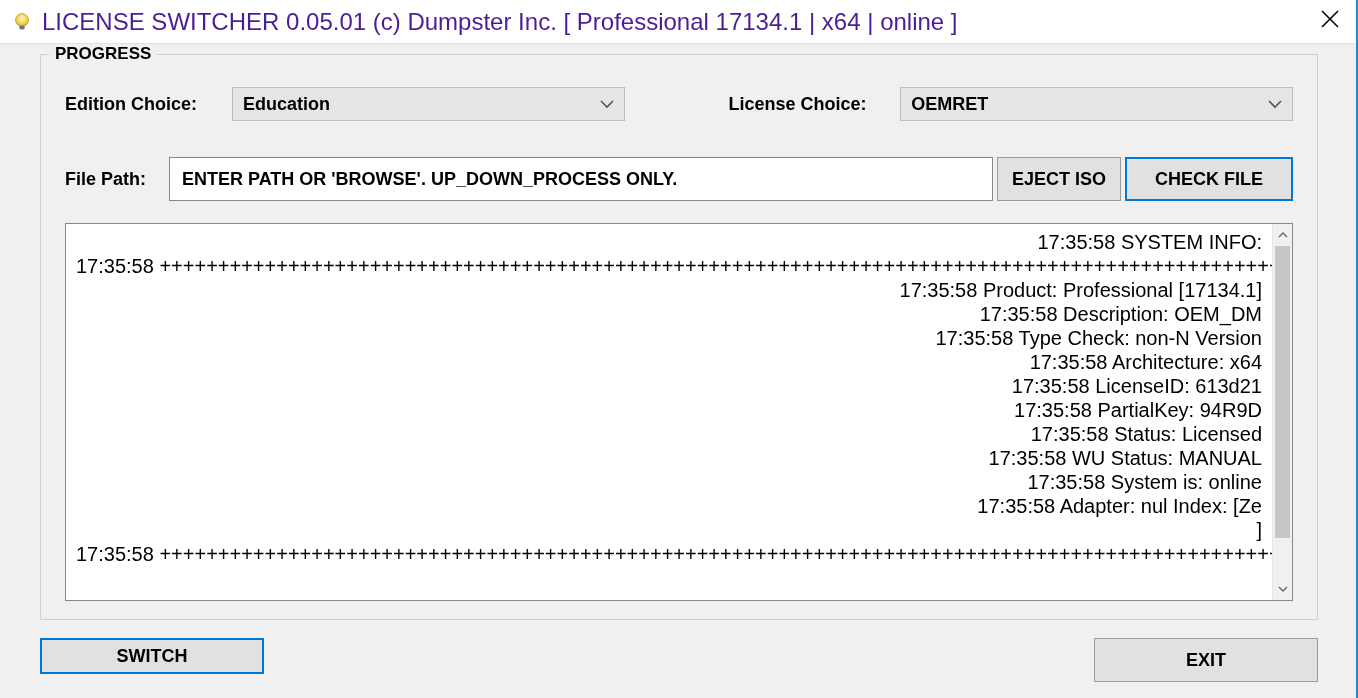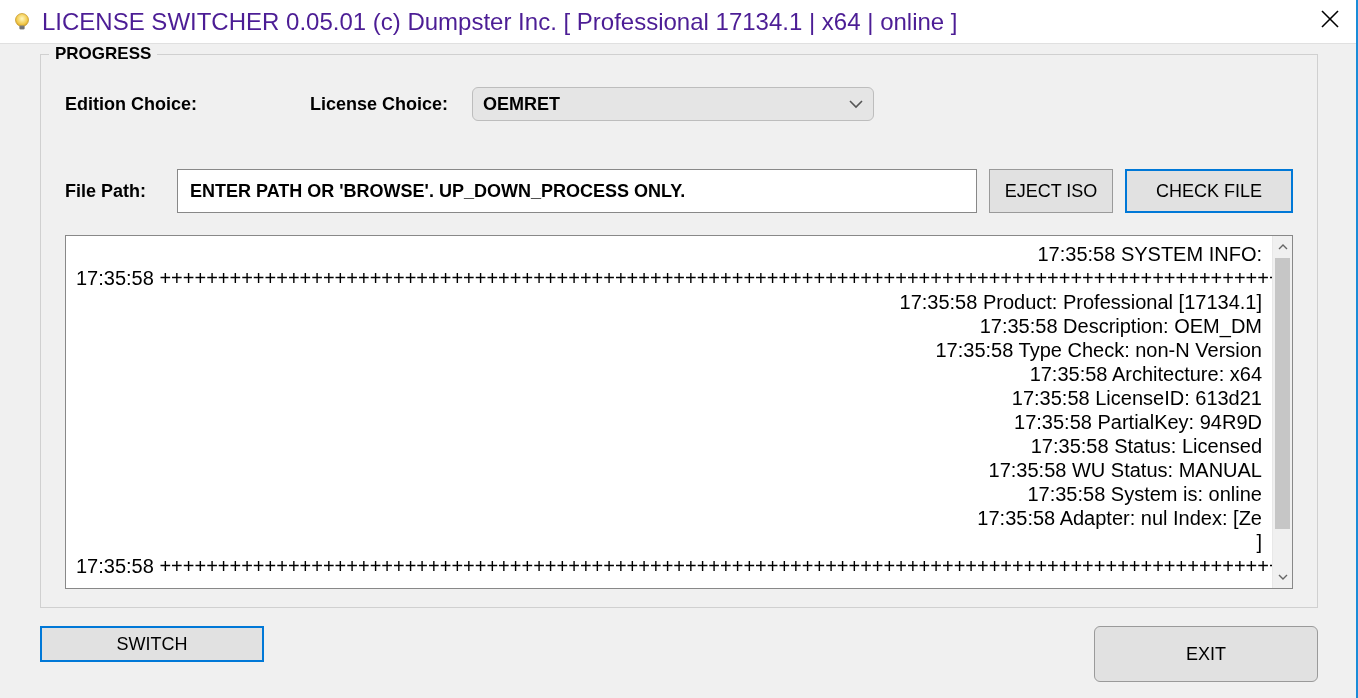--- a/index.html
+++ b/index.html
@@ -67,21 +67,21 @@
   top: -11px;
   left: 8px;
   background: #f0f0f0;
   padding: 0 6px;
   font-weight: 700;
   font-size: 17px;
 }
 .row {
   display: flex;
   align-items: center;
-  gap: 2px;
+  gap: 16px;
 }
 .row1 { margin-bottom: 36px; margin-top: 4px; }
 .label {
   font-weight: 700;
   font-size: 18px;
   white-space: nowrap;
 }
 .edition-label { width: 155px; }
 .license-label { width: 160px; margin-left: 88px; }
 .filepath-label { width: 100px; }
@@ -91,21 +91,21 @@
   background: #e5e5e5;
   border: 1px solid #bdbdbd;
   display: flex;
   align-items: center;
   padding: 0 36px 0 10px;
   font-size: 18px;
   font-weight: 700;
   cursor: pointer;
 }
 .select-wrap.edition { width: 402px; }
-.select-wrap.license { width: 402px; border-radius: 6px; }
+.select-wrap.license { width: 402px; }
 .chevron {
   position: absolute;
   right: 10px;
   top: 50%;
   transform: translateY(-50%);
 }
 .chevron svg { width: 14px; height: 10px; display:block; }
 .text-input {
   height: 44px;
   border: 1px solid #888;
@@ -115,32 +115,32 @@
   font-weight: 700;
   font-family: inherit;
   flex: 1;
 }
 .text-input::placeholder { color: #000; opacity: 1; }
 .btn {
   height: 44px;
   border: 1px solid #9a9a9a;
   background: #e1e1e1;
   font-size: 18px;
-  font-weight: 400;
+  font-weight: 700;
   font-family: inherit;
   cursor: pointer;
   padding: 0 10px;
 }
 .btn.eject { width: 124px; }
 .btn.check {
   width: 168px;
   border: 2px solid #0078d7;
   background: #e1e1e1;
 }
-.row2 { margin-bottom: 22px; gap: 12px; margin-top: 12px; }
+.row2 { margin-bottom: 22px; gap: 4px; }
 .log-area-wrap {
   flex: 1;
   border: 1px solid #888;
   background: #fff;
   position: relative;
   display: flex;
   text-align: right;
 }
 .log-area {
   flex: 1;
@@ -180,22 +180,21 @@
   justify-content: space-between;
   padding-top: 18px;
 }
 .btn.switch {
   width: 224px;
   height: 36px;
   border: 2px solid #0078d7;
 }
 .btn.exit {
   width: 224px;
-  height: 56px;
-  border-radius: 6px;
+  height: 44px;
 }
 </style>
 </head>
 <body>
 
 <div class="window">
 
   <div class="titlebar">
     <span class="titlebar-icon">
       <svg viewBox="0 0 20 20">
@@ -220,20 +219,28 @@
       </span>
     </div>
   </div>
 
   <div class="content">
     <div class="groupbox">
       <span class="groupbox-title">PROGRESS</span>
 
       <div class="row row1">
         <span class="label edition-label">Edition Choice:</span>
+        <div class="select-wrap edition">
+          <span>Education</span>
+          <span class="chevron">
+            <svg viewBox="0 0 14 10">
+                <polyline points="1,2 7,8 13,2" fill="none" stroke="#555" stroke-width="1.6"></polyline>
+              </svg>
+          </span>
+        </div>
         <span class="label license-label">License Choice:</span>
         <div class="select-wrap license">
           <span>OEMRET</span>
           <span class="chevron">
             <svg viewBox="0 0 14 10">
                 <polyline points="1,2 7,8 13,2" fill="none" stroke="#555" stroke-width="1.6"></polyline>
               </svg>
           </span>
         </div>
       </div>

